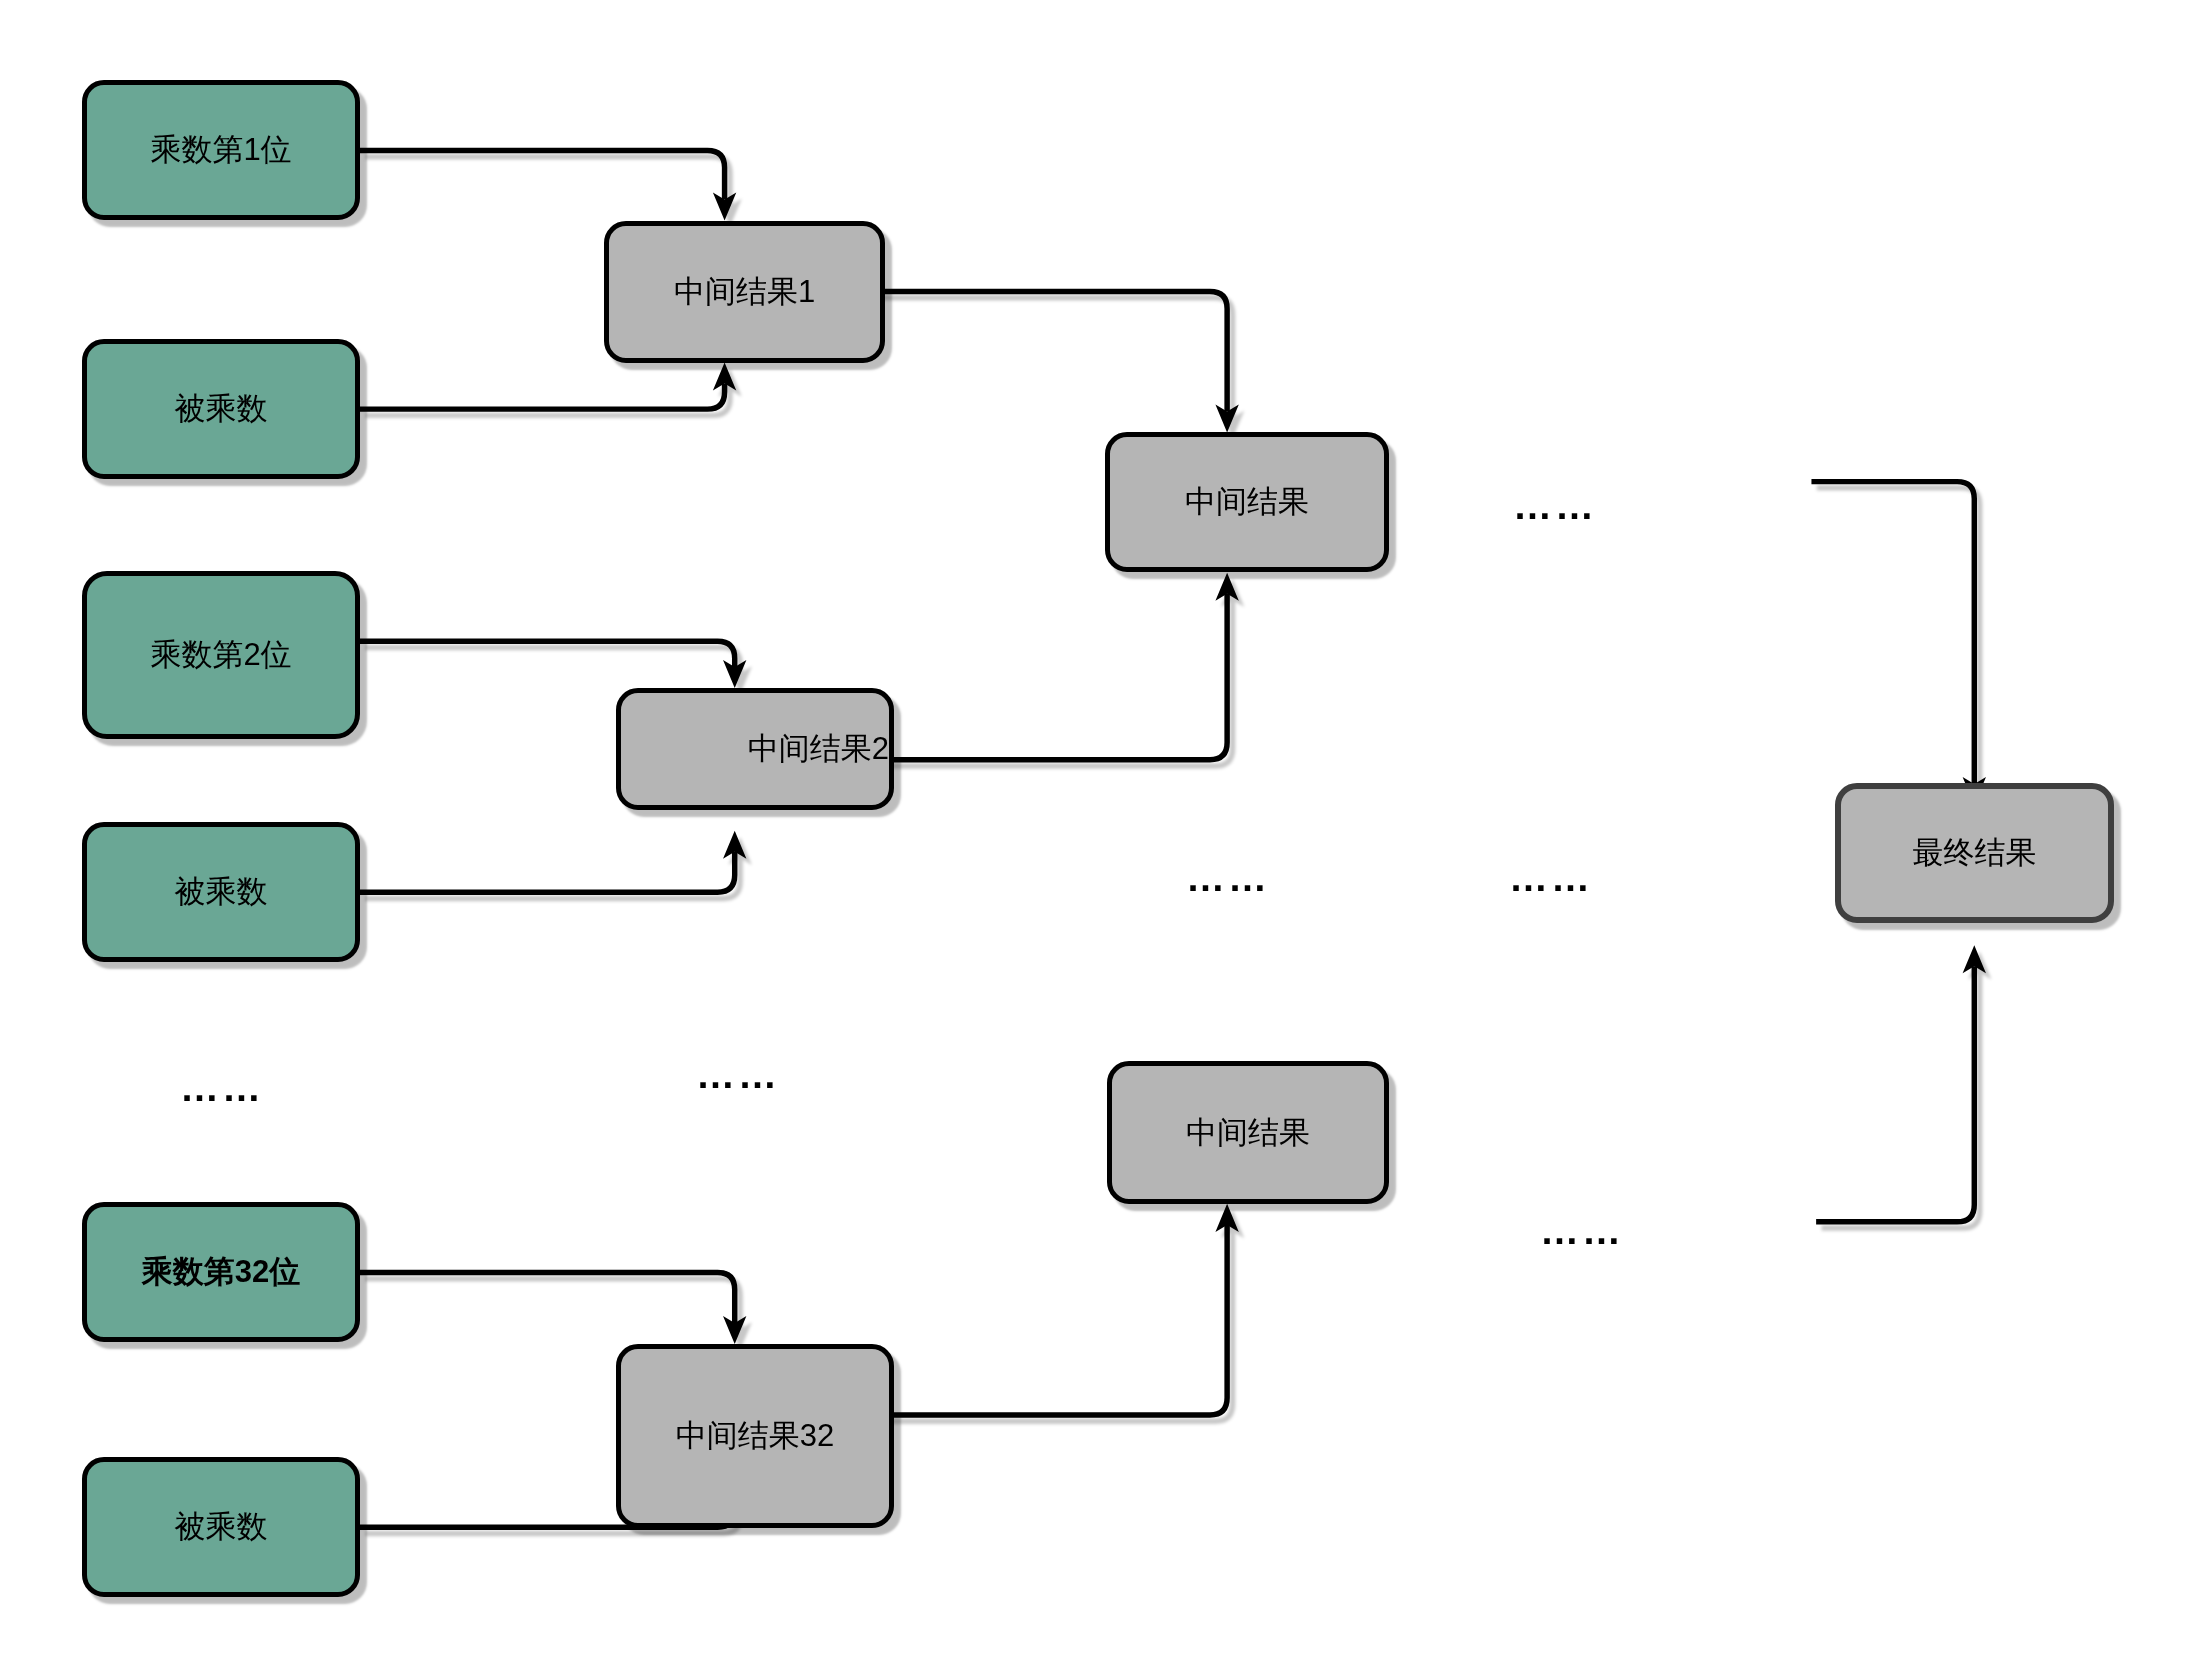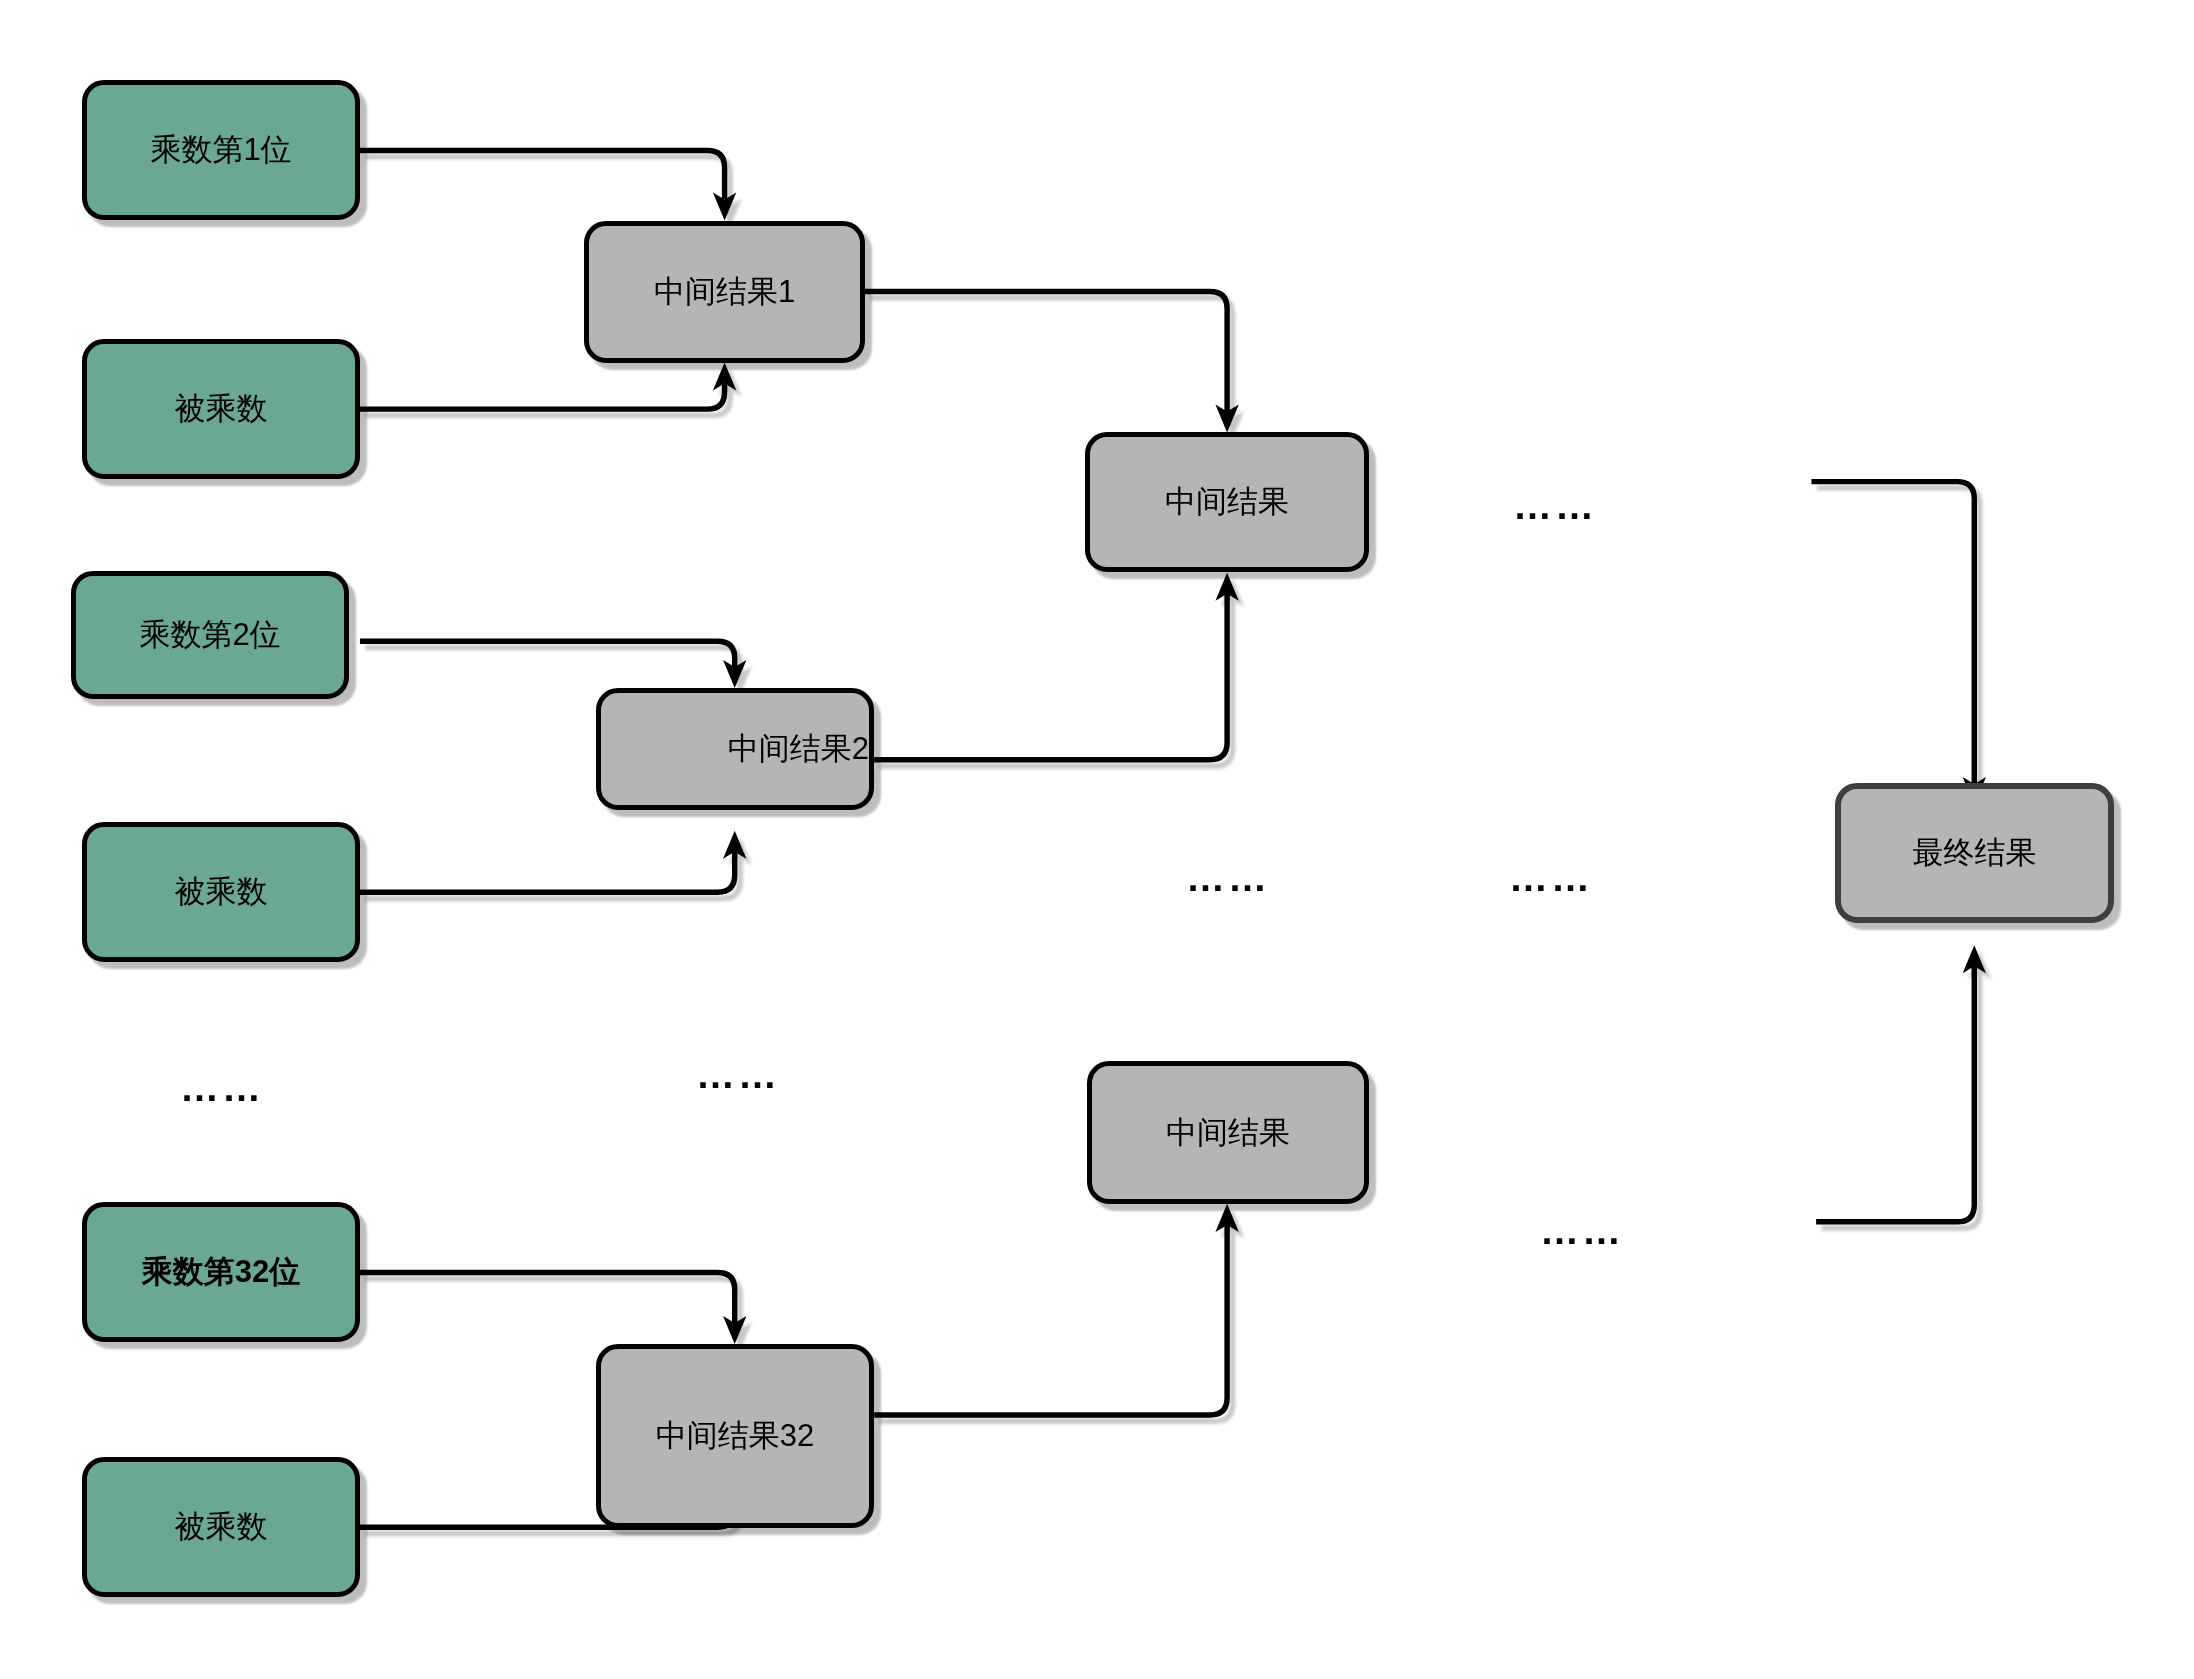--- a/index.html
+++ b/index.html
@@ -9,21 +9,21 @@
   .node{
     position:absolute;
     display:flex;align-items:center;justify-content:center;
     box-sizing:border-box;
     border-radius:22px;
     font-size:31px;color:#000;
     text-align:center;
     box-shadow:6.2px 7px 2.3px rgba(0,0,0,0.26);
   }
   .node.input{background:#6AA795;border:5.5px solid #000000;}
-  .node.result{background:#b5b5b5;border:5.5px solid #000000;}
+  .node.result{background:#b5b5b5;border:5.5px solid #000000;margin-left:20px;}
   .node.final{background:#b5b5b5;border:6.2px solid #3f3f3f;}
   .node span{pointer-events:none;}
   .ellipsis{
     position:absolute;
     font-size:39px;font-weight:700;letter-spacing:3.1px;
     color:#000;line-height:1;
     transform:translate(-50%,-72%);
     white-space:nowrap;
   }
 </style>
@@ -62,21 +62,21 @@
         <polygon points="2534,1213 2519,1249 2534,1240 2549,1249" fill="#000000"></polygon>
       </g>
   </svg>
   <div id="nodes-layer">
       <div class="node input" style="left: 82px; top: 80px; width: 278px; height: 140px;">
         <span>乘数第1位</span>
       </div>
       <div class="node input" style="left: 82px; top: 339px; width: 278px; height: 140px;">
         <span>被乘数</span>
       </div>
-      <div class="node input" style="left: 71px; top: 571px; width: 278px; height: 128px;">
+      <div class="node input" style="left: 82px; top: 571px; width: 278px; height: 168px; border-radius: 25px;">
         <span>乘数第2位</span>
       </div>
       <div class="node input" style="left: 82px; top: 822px; width: 278px; height: 140px;">
         <span>被乘数</span>
       </div>
       <div class="node input" style="left: 82px; top: 1202px; width: 278px; height: 140px; font-weight: bold;">
         <span>乘数第32位</span>
       </div>
       <div class="node input" style="left: 82px; top: 1457px; width: 278px; height: 140px;">
         <span>被乘数</span>

